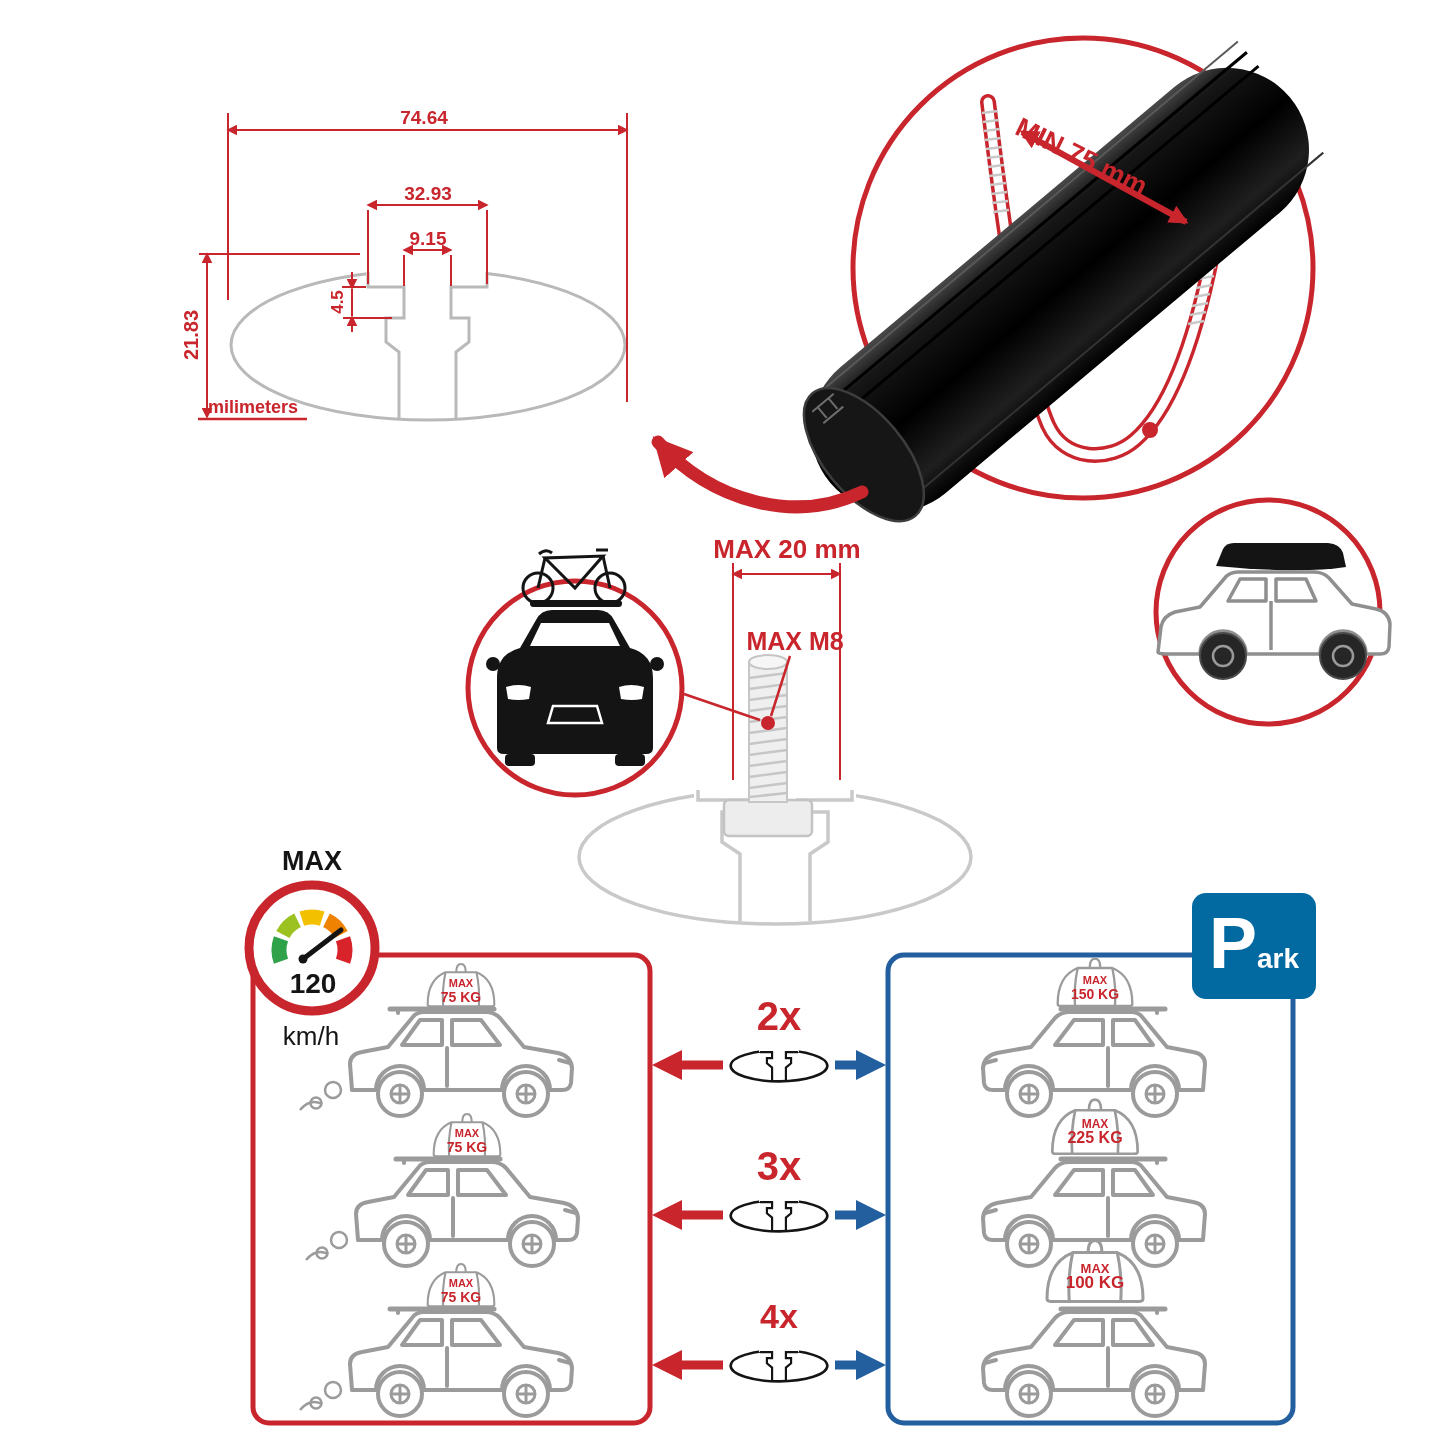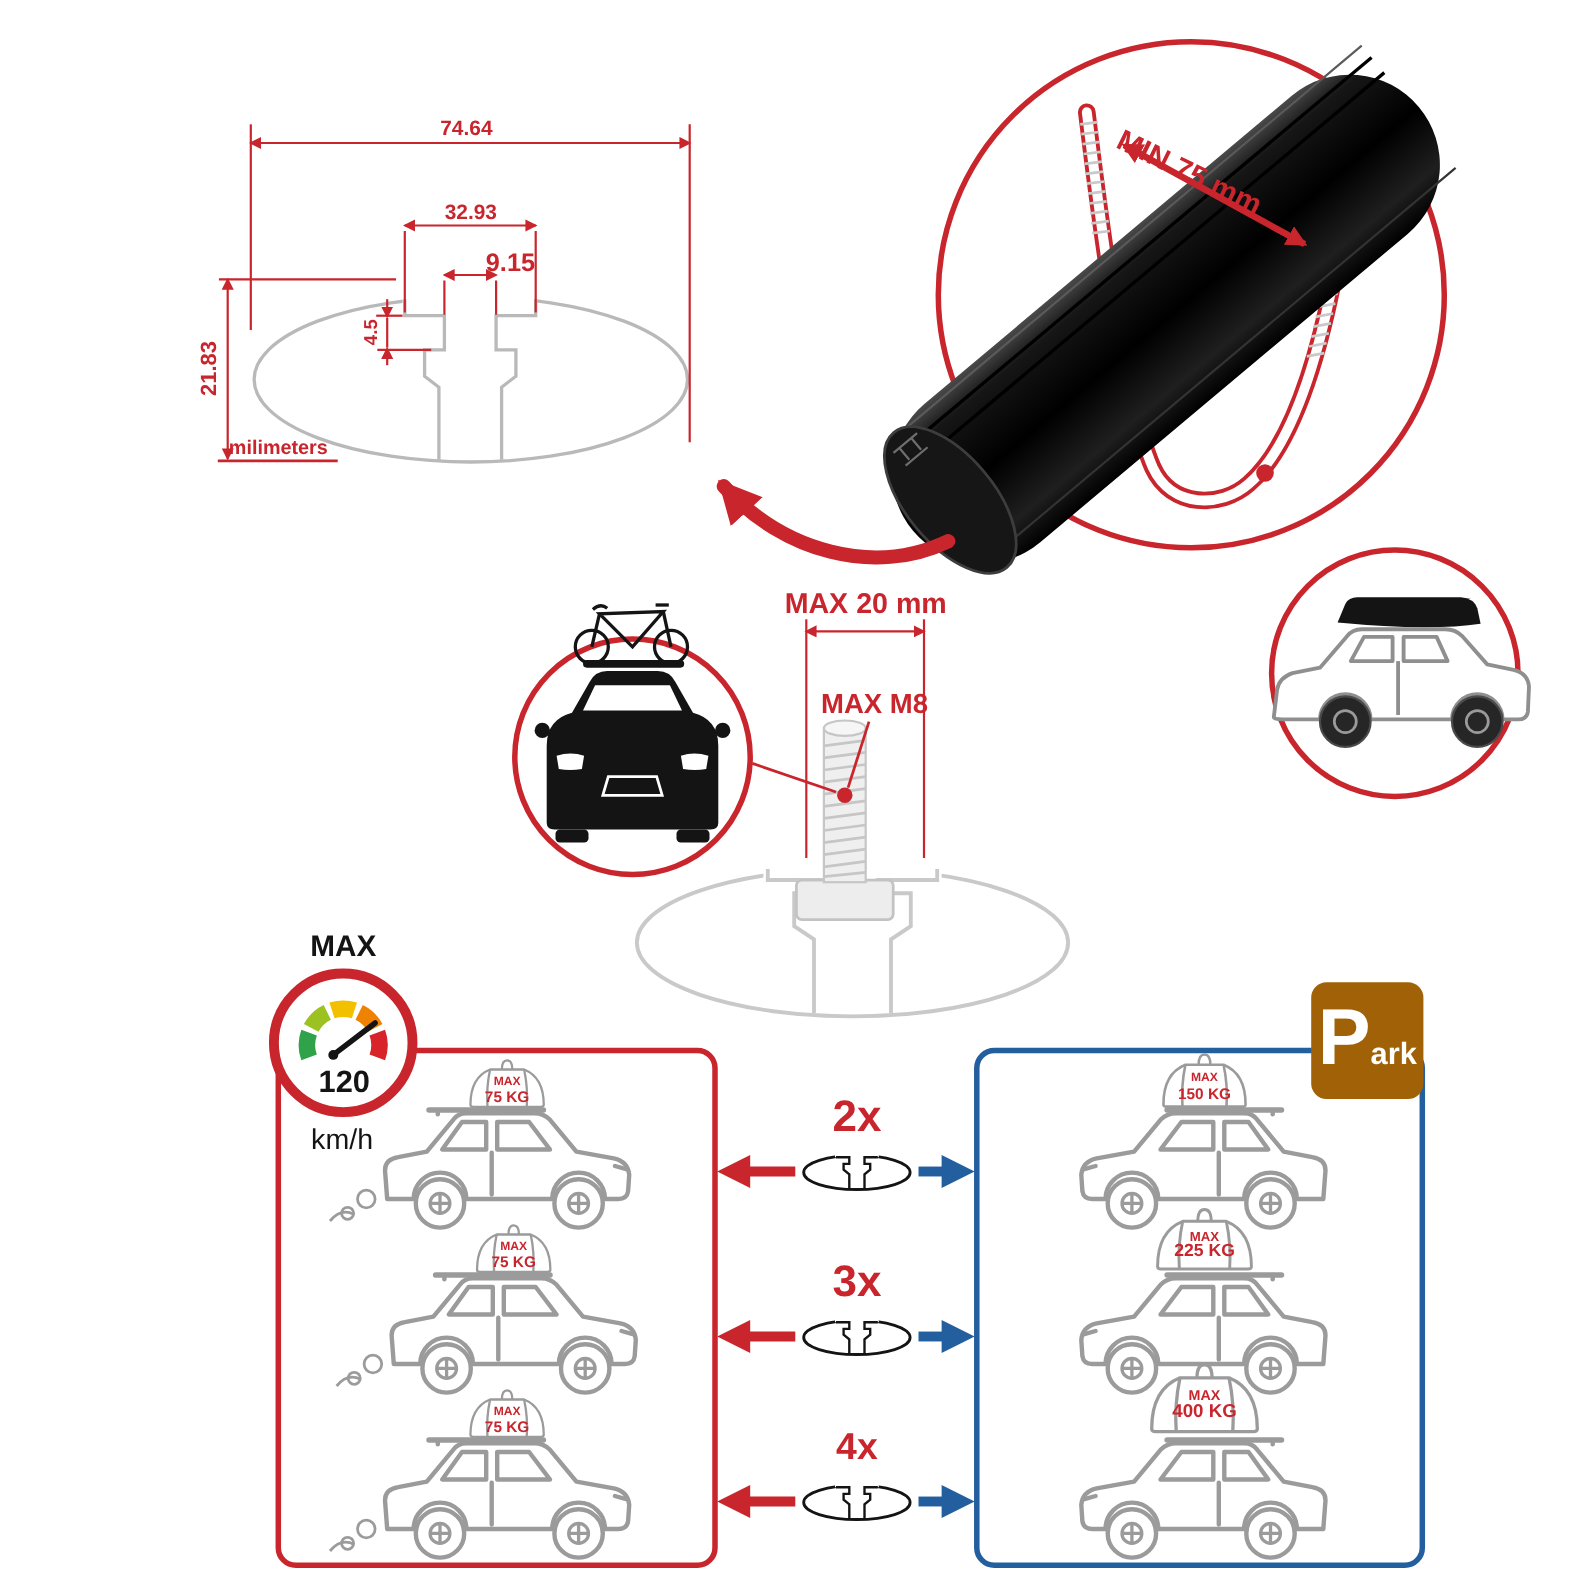--- a/index.html
+++ b/index.html
@@ -11,22 +11,22 @@
        color:#c9252d; font-weight:bold; }
   .rot { transform:translate(-50%,-50%) rotate(-90deg); }
   .tfree { position:absolute; white-space:nowrap; color:#c9252d; font-weight:bold; }
   .black { color:#141414; }
   .bagtxt { position:absolute; transform:translate(-50%,-50%); text-align:center;
             color:#c9252d; font-weight:bold; line-height:1; }
   .bl1 { display:block; font-size:11px; line-height:12px; }
   .bl2 { display:block; font-size:14px; line-height:16px;text-align:right; }
   .bl1.m { font-size:12px; } .bl2.m { font-size:16px; }
   .bl1.l { font-size:13px; } .bl2.l { font-size:17px; }
-  .psign { position:absolute; left:1192px; top:893px; width:102px; height:106px;
-           background:#a16207; border-radius:14px; color:#fff; font-weight:bold;
+  .psign { position:absolute; left:1192px; top:893px; width:124px; height:106px;
+           background:#0369a1; border-radius:14px; color:#fff; font-weight:bold;
            text-align:center; line-height:100px; }
   .p-letter { font-size:72px; }
   .p-rest { font-size:28px; }
 </style>
 </head>
 <body>
 
 <div class="canvas">
 
 <svg width="1445" height="1445" viewBox="0 0 1445 1445">
@@ -306,21 +306,21 @@
       <path d="M326.5,920.3 A33,33 0 0 1 341.1,934.5" stroke="#ef8200"></path>
       <path d="M343,938.7 A33,33 0 0 1 343,961.3" stroke="#d8232a"></path>
     </g>
     <line x1="303" y1="959" x2="341" y2="930" stroke="#141414" stroke-width="5" stroke-linecap="round"></line>
     <circle cx="303" cy="959" r="4.5" fill="#141414"></circle>
   </g>
 </svg>
 
 <div class="t" style="left:424px;top:118px;font-size:19px;">74.64</div>
 <div class="t" style="left:428px;top:194px;font-size:19px;">32.93</div>
-<div class="t" style="left:428px;top:239px;font-size:23px;margin-left:36px;">9.15</div>
+<div class="t" style="left:428px;top:239px;font-size:19px;">9.15</div>
 <div class="t rot" style="left:338px;top:302px;font-size:17px;">4.5</div>
 <div class="t rot" style="left:191px;top:335px;font-size:20px;">21.83</div>
 <div class="t" style="left:253px;top:407px;font-size:18px;">milimeters</div>
 
 <div class="tfree" style="left:1024px;top:112px;font-size:27px;transform:rotate(26deg);transform-origin:0 0;">MIN 75 mm</div>
 
 <div class="t" style="left:787px;top:549px;font-size:26px;">MAX 20 mm</div>
 <div class="t" style="left:795px;top:641px;font-size:25px;">MAX M8</div>
 
 <div class="t black" style="left:312px;top:861px;font-size:27px;">MAX</div>
@@ -347,20 +347,20 @@
 <div class="bagtxt" style="left:1095px;top:988px;">
   <span class="bl1">MAX</span>
   <span class="bl2">150 KG</span>
 </div>
 <div class="bagtxt" style="left:1095px;top:1132px;">
   <span class="bl1 m">MAX</span>
   <span class="bl2 m">225 KG</span>
 </div>
 <div class="bagtxt" style="left:1095px;top:1277px;">
   <span class="bl1 l">MAX</span>
-  <span class="bl2 l">400 KG</span>
+  <span class="bl2 l">100 KG</span>
 </div>
 
 <div class="psign">
   <span class="p-letter">P</span><span class="p-rest">ark</span>
 </div>
 
 </div>
 
 </body></html>

